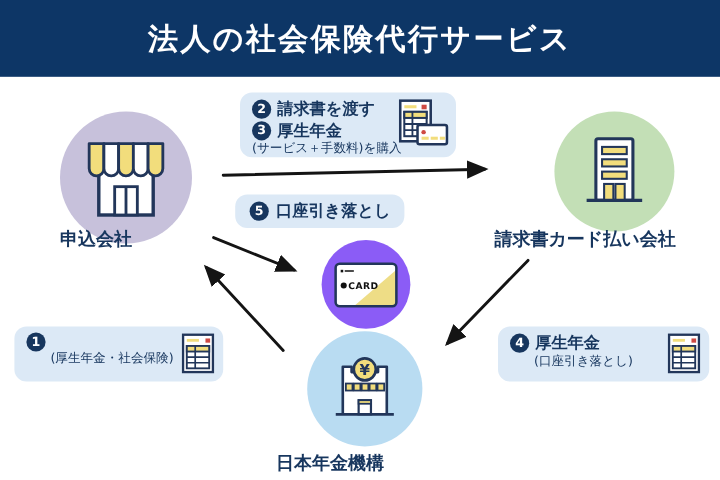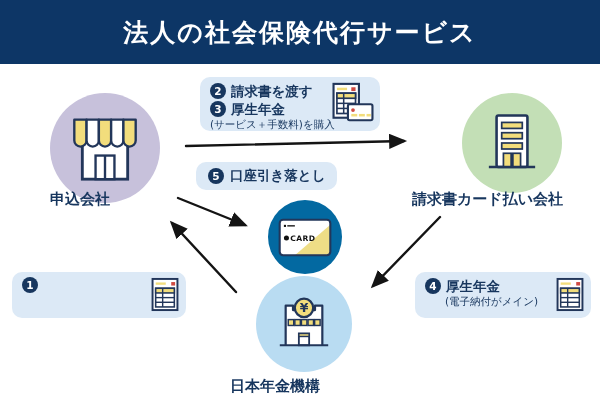--- a/index.html
+++ b/index.html
@@ -6,21 +6,21 @@
   body{width:600px;height:400px;font-family:"DejaVu Sans","Liberation Sans",sans-serif;position:relative;overflow:hidden;}
   .stage{position:absolute;inset:0;width:600px;height:400px;background:#ffffff;}
 
   .header{position:absolute;left:0;top:0;width:600px;height:64px;background:#0d3666;display:flex;align-items:center;justify-content:center;}
   .header .title{color:#ffffff;font-size:25px;font-weight:bold;letter-spacing:2px;}
 
   .circle{position:absolute;border-radius:50%;display:flex;align-items:center;justify-content:center;}
   .c-applicant{left:50px;top:93px;width:110px;height:110px;background:#c7c1db;}
   .c-cardco{left:462px;top:93px;width:100px;height:100px;background:#c3dfb6;}
   .c-pension{left:256px;top:276px;width:96px;height:96px;background:#b9dcf2;}
-  .c-card{left:268px;top:200px;width:74px;height:74px;background:#0369a1;}
+  .c-card{left:268px;top:200px;width:74px;height:74px;background:#8b5cf6;}
 
   .node-label{position:absolute;color:#17365e;font-weight:bold;font-size:15px;white-space:nowrap;}
   .l-applicant{left:50px;width:110px;top:190px;}
   .l-cardco{left:412px;width:196px;top:190px;}
   .l-pension{left:230px;width:148px;top:377px;}
 
   .step-box{position:absolute;background:#dce9f6;border-radius:10px;color:#17365e;box-sizing:border-box;}
   .badge{display:inline-flex;flex:0 0 auto;width:16px;height:16px;border-radius:50%;background:#17365e;color:#ffffff;font-size:10.5px;font-weight:bold;align-items:center;justify-content:center;line-height:1;}
   .step-line{display:flex;align-items:center;gap:5px;font-weight:bold;font-size:13.5px;line-height:1.35;white-space:nowrap;}
   .step-sub{font-weight:normal;font-size:10.5px;line-height:1.3;white-space:nowrap;}
@@ -151,40 +151,41 @@
 
   <div class="step-box b-s5">
     <span class="badge">5</span>
     <span>口座引き落とし</span>
   </div>
 
   <div class="step-box b-s1">
     <div class="step-line">
       <span class="badge">1</span>
     </div>
+    <div class="step-sub sub-indent">(厚生年金・社会保険)</div>
     <div class="icon-slot">
       <svg width="28" height="35" viewBox="0 0 36 44">
         <rect x="2" y="2" width="32" height="40" fill="#ffffff" stroke="#22365a" stroke-width="2.5"></rect>
         <rect x="6" y="6.5" width="13" height="3" fill="#f2dd7c"></rect>
         <rect x="26" y="6" width="5" height="4.5" fill="#cf4a42"></rect>
         <rect x="6" y="14" width="24" height="24" fill="#ffffff" stroke="#22365a" stroke-width="2"></rect>
         <rect x="6" y="14" width="24" height="6" fill="#f2dd7c" stroke="#22365a" stroke-width="2"></rect>
         <line x1="6" y1="26" x2="30" y2="26" stroke="#22365a" stroke-width="1.8"></line>
         <line x1="6" y1="32" x2="30" y2="32" stroke="#22365a" stroke-width="1.8"></line>
         <line x1="15" y1="14" x2="15" y2="38" stroke="#22365a" stroke-width="1.8"></line>
       </svg>
     </div>
   </div>
 
   <div class="step-box b-s4">
     <div class="step-line">
       <span class="badge">4</span>
       <span>厚生年金</span>
     </div>
-    <div class="step-sub sub-indent">(電子納付がメイン)</div>
+    <div class="step-sub sub-indent">(口座引き落とし)</div>
     <div class="icon-slot">
       <svg width="28" height="35" viewBox="0 0 36 44">
         <rect x="2" y="2" width="32" height="40" fill="#ffffff" stroke="#22365a" stroke-width="2.5"></rect>
         <rect x="6" y="6.5" width="13" height="3" fill="#f2dd7c"></rect>
         <rect x="26" y="6" width="5" height="4.5" fill="#cf4a42"></rect>
         <rect x="6" y="14" width="24" height="24" fill="#ffffff" stroke="#22365a" stroke-width="2"></rect>
         <rect x="6" y="14" width="24" height="6" fill="#f2dd7c" stroke="#22365a" stroke-width="2"></rect>
         <line x1="6" y1="26" x2="30" y2="26" stroke="#22365a" stroke-width="1.8"></line>
         <line x1="6" y1="32" x2="30" y2="32" stroke="#22365a" stroke-width="1.8"></line>
         <line x1="15" y1="14" x2="15" y2="38" stroke="#22365a" stroke-width="1.8"></line>

